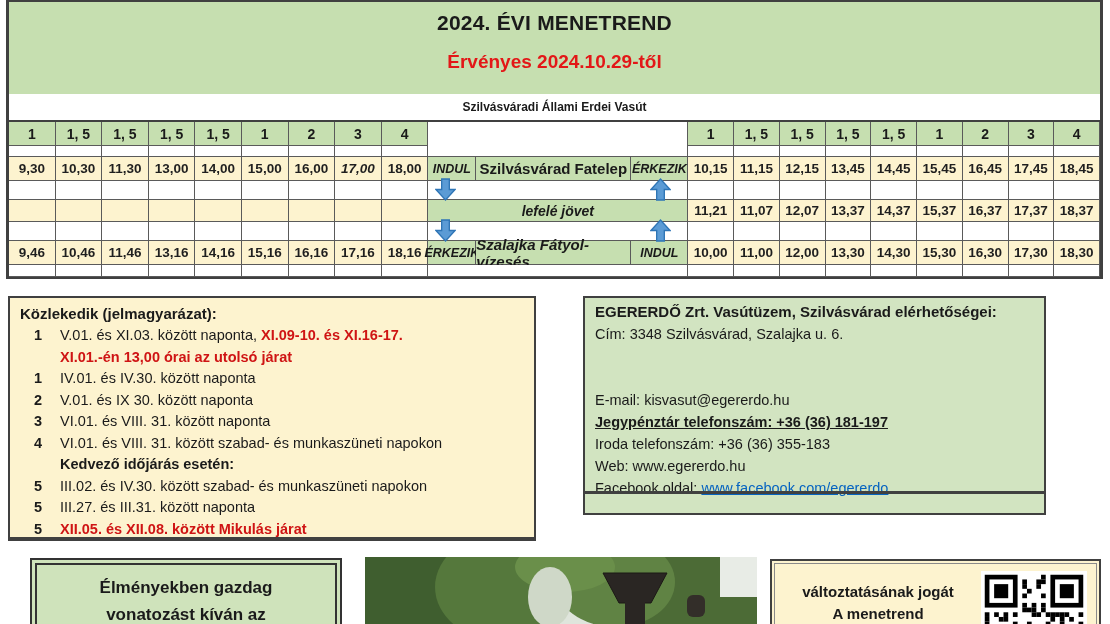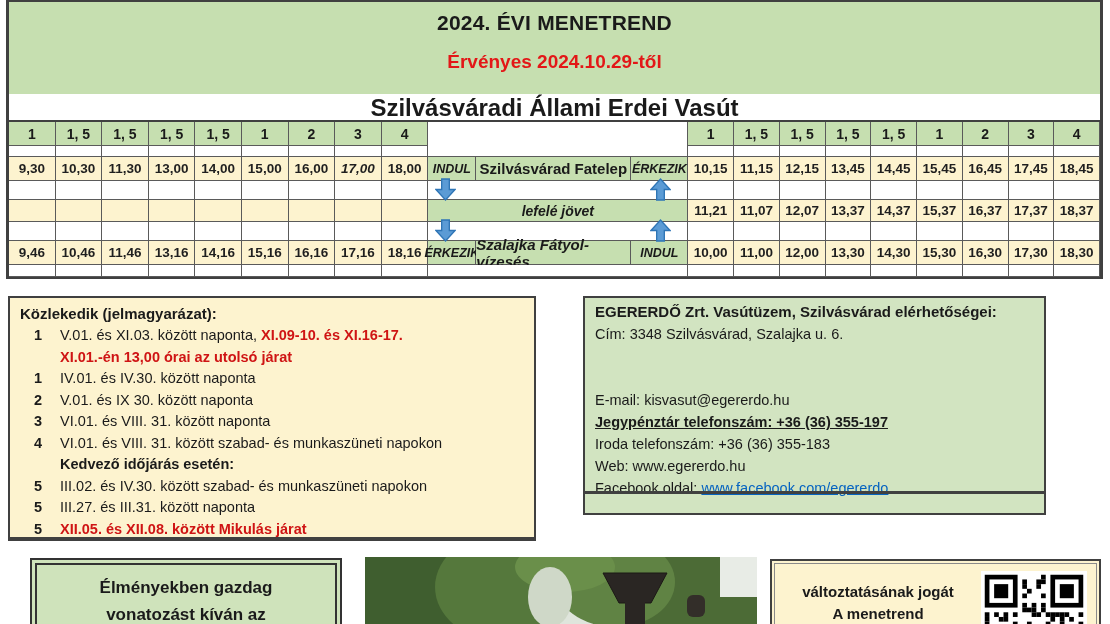--- a/index.html
+++ b/index.html
@@ -7,21 +7,21 @@
        font-family:"Liberation Sans",sans-serif;position:relative;color:#1a1a1a;}
   .page{position:absolute;inset:0;width:1110px;height:624px;overflow:hidden;}
 
   
   .sheet{position:absolute;left:6px;top:0;width:1097px;height:279px;
          border:3px solid #404040;border-top-width:2px;box-sizing:border-box;background:#fff;}
   .title-band{height:92px;background:#c6dfb0;text-align:center;}
   .main-title{font-size:21px;font-weight:bold;padding-top:9px;letter-spacing:.2px;}
   .validity{font-size:19px;font-weight:bold;color:#e31717;margin-top:16px;}
   .railway-band{height:26px;background:#ffffff;text-align:center;
-                font-size:24px;font-weight:bold;line-height:27px;}
+                font-size:12px;font-weight:bold;line-height:27px;}
 
   .tgrid{display:grid;height:157px;border-top:2px solid #404040;box-sizing:border-box;background:#fff;
          grid-template-columns:repeat(9,46.6px) 48px 155px 57px repeat(9,1fr);
          grid-template-rows:24px 11px 24px 19px 22px 19px 24px auto;}
   .cell{border-right:1px solid #5a5a5a;border-bottom:1px solid #5a5a5a;
         display:flex;align-items:center;justify-content:center;
         font-weight:bold;font-size:13.5px;box-sizing:border-box;overflow:visible;}
   .cell.h{background:#c6dfb0;font-size:14px;}
   .cell.w{background:#ffffff;}
   .cell.c{background:#fdf3cf;}
@@ -302,21 +302,21 @@
           <span class="ltxt"><span class="red">XII.05. és XII.08. között Mikulás járat</span></span>
         </div>
       </div>
   </div>
 
   <div class="contact-box">
     <div class="contact-title">EGERERDŐ Zrt. Vasútüzem, Szilvásvárad elérhetőségei:</div>
     <div>Cím: 3348 Szilvásvárad, Szalajka u. 6.</div>
     <div class="contact-spacer"></div>
     <div>E-mail: kisvasut@egererdo.hu</div>
-    <div class="ticket-line">Jegypénztár telefonszám:  +36 (36) 355-197</div>
+    <div class="ticket-line">Jegypénztár telefonszám:  +36 (36) 181-197</div>
     <div>Iroda telefonszám: +36 (36) 355-183</div>
     <div>Web: www.egererdo.hu</div>
     <div>
       <span>Facebook oldal: </span><a class="fb-link">www.facebook.com/egererdo</a>
     </div>
     <div class="contact-divider"></div>
   </div>
 
   <div class="wish-box">
     <div class="wish-inner">

